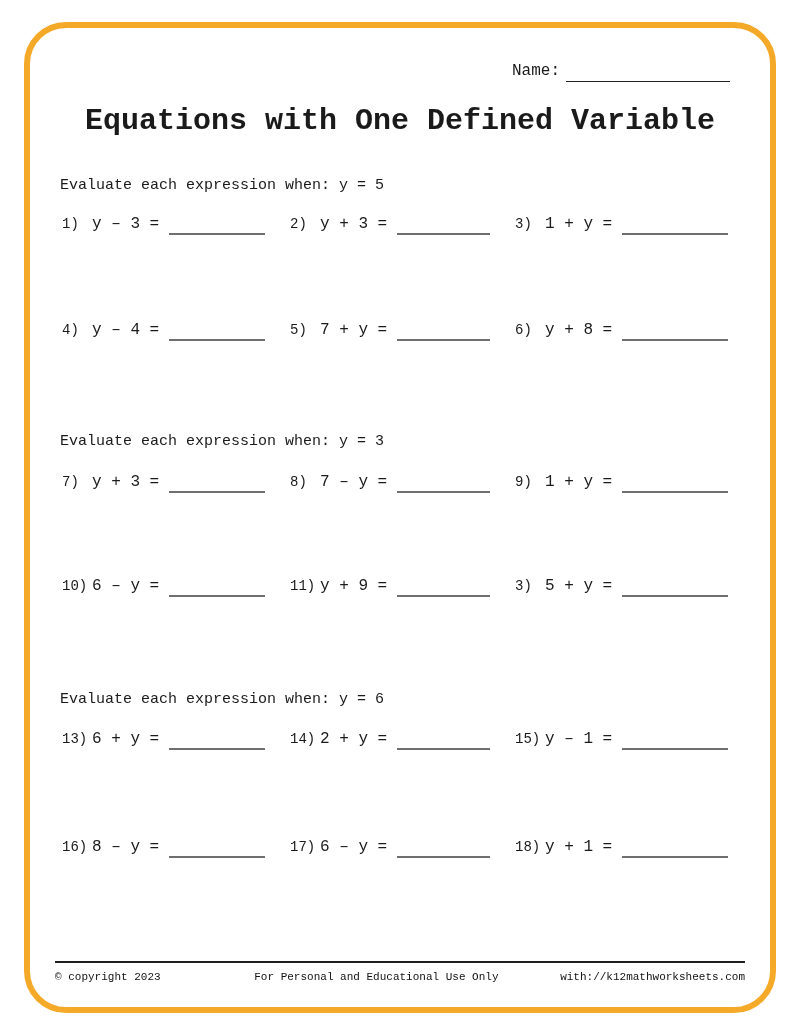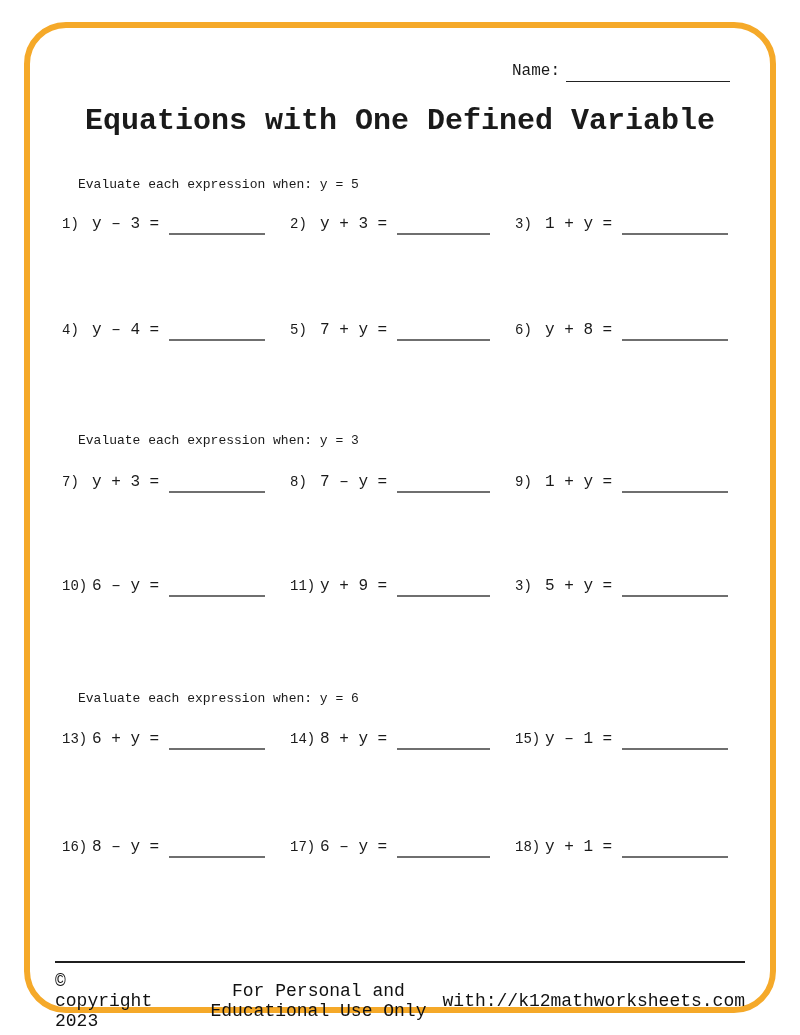--- a/index.html
+++ b/index.html
@@ -33,22 +33,22 @@
   .title {
     position: absolute;
     top: 104px; left: 0; right: 0;
     text-align: center;
     font-size: 30px;
     font-weight: bold;
     letter-spacing: 0px;
   }
   .instruction {
     position: absolute;
-    left: 78px;
-    font-size: 13px;
+    left: 60px;
+    font-size: 15px;
   }
   .prob-row {
     position: absolute;
     left: 0; top: 0;
     width: 800px; height: 26px;
   }
   .cell {
     position: absolute;
     display: flex;
     align-items: flex-end;
@@ -73,21 +73,21 @@
     width: 690px;
     border-top: 2px solid #1f1f1f;
   }
   .footer-row {
     position: absolute;
     left: 55px; top: 971px;
     width: 690px;
     display: flex;
     justify-content: space-between;
     align-items: center;
-    font-size: 18px;
+    font-size: 11px;
     color: #111;
   }
   .footer-center { text-align: center; margin-left: 32px; }
 </style>
 </head>
 <body>
 
 <div class="page">
   <div class="frame"></div>
 
@@ -177,21 +177,21 @@
   <div class="instruction" style="top:691px">Evaluate each expression when: y = 6</div>
 
   <div class="prob-row" style="top:726px">
     <div class="cell c1">
       <span class="pnum">13)</span>
       <span class="pexpr">6 + y =</span>
       <span class="pline"></span>
     </div>
     <div class="cell c2">
       <span class="pnum">14)</span>
-      <span class="pexpr">8 + y =</span>
+      <span class="pexpr">2 + y =</span>
       <span class="pline"></span>
     </div>
     <div class="cell c3">
       <span class="pnum">15)</span>
       <span class="pexpr">y – 1 =</span>
       <span class="pline"></span>
     </div>
   </div>
 
   <div class="prob-row" style="top:834px">

